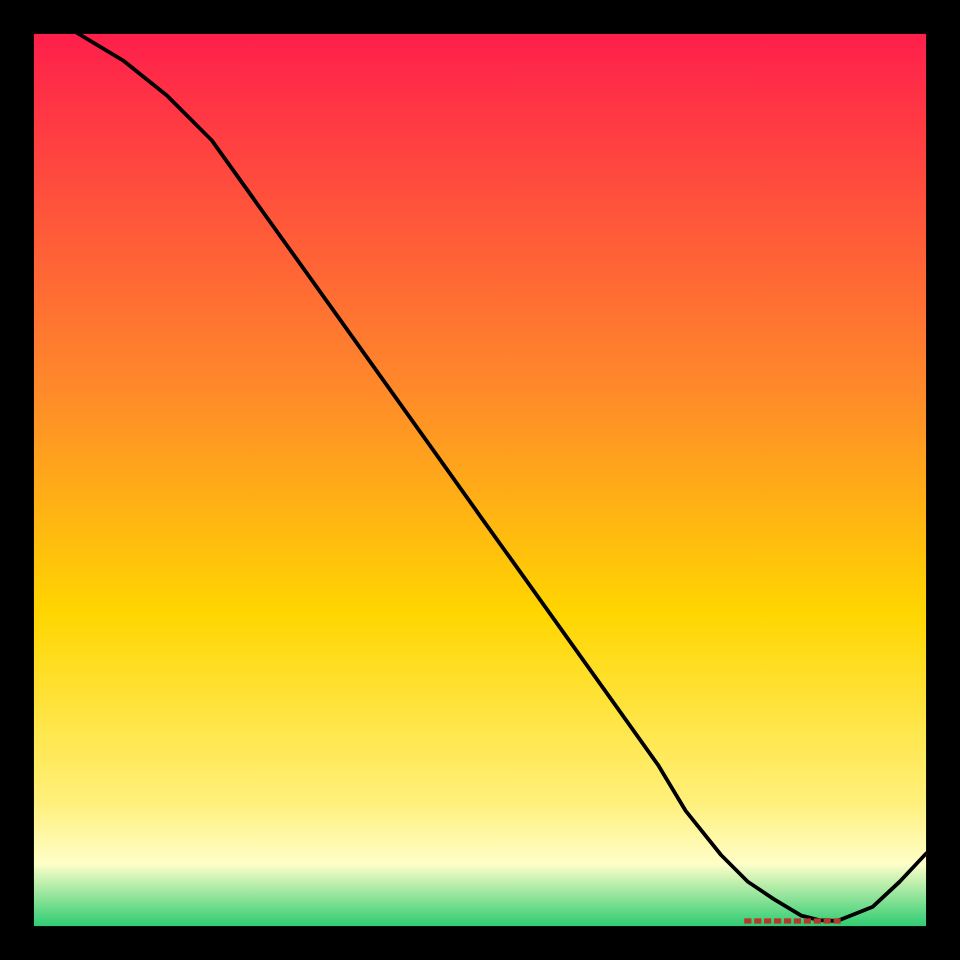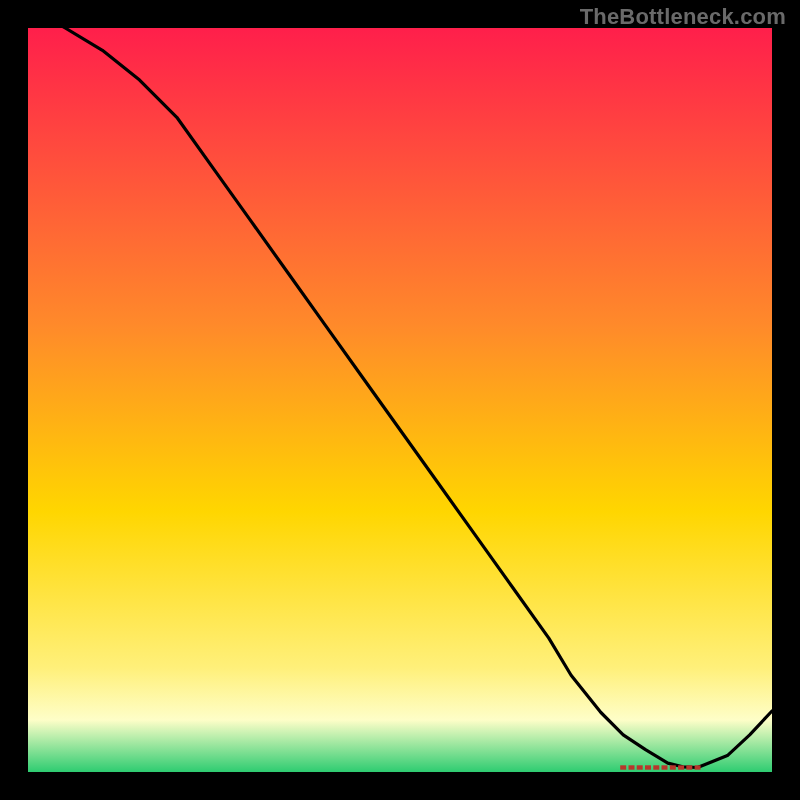--- a/index.html
+++ b/index.html
@@ -46,21 +46,20 @@
     width: 100%;
     height: 100%;
     display: block;
   }
 </style>
 </head>
 <body>
 
 <div class="frame">
 
-  <div class="watermark">TheBottleneck.com</div>
 
   <div class="plot-area">
 
     <div class="bg-gradient">
       <svg viewBox="0 0 744 744" preserveAspectRatio="none">
         <defs>
           <linearGradient id="heat" x1="0" y1="0" x2="0" y2="1">
 
           <stop offset="0%" stop-color="#FF1F4B"></stop>
               <stop offset="40%" stop-color="#FF8A2A"></stop>

